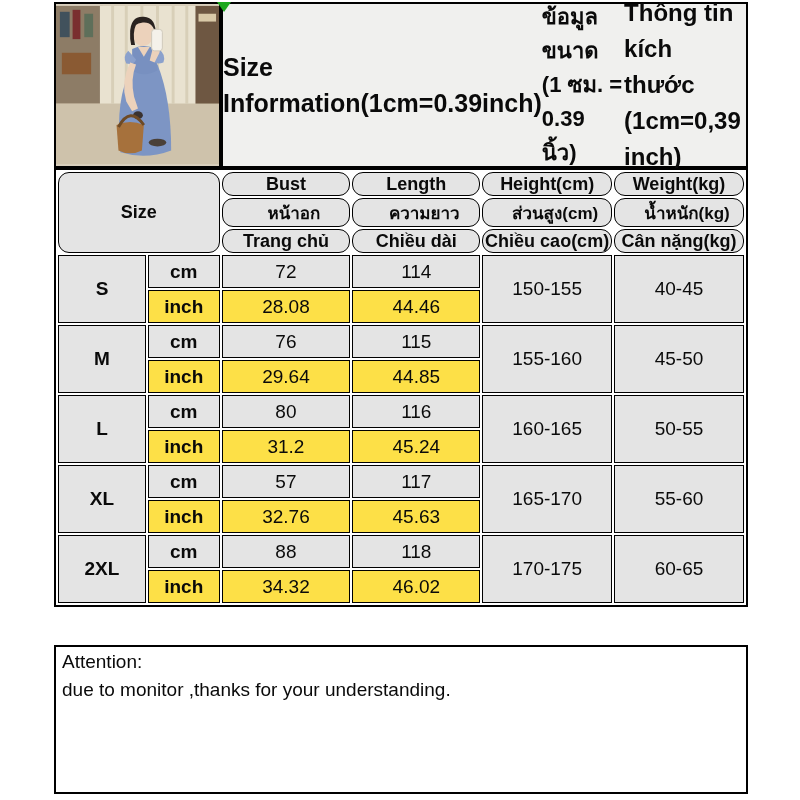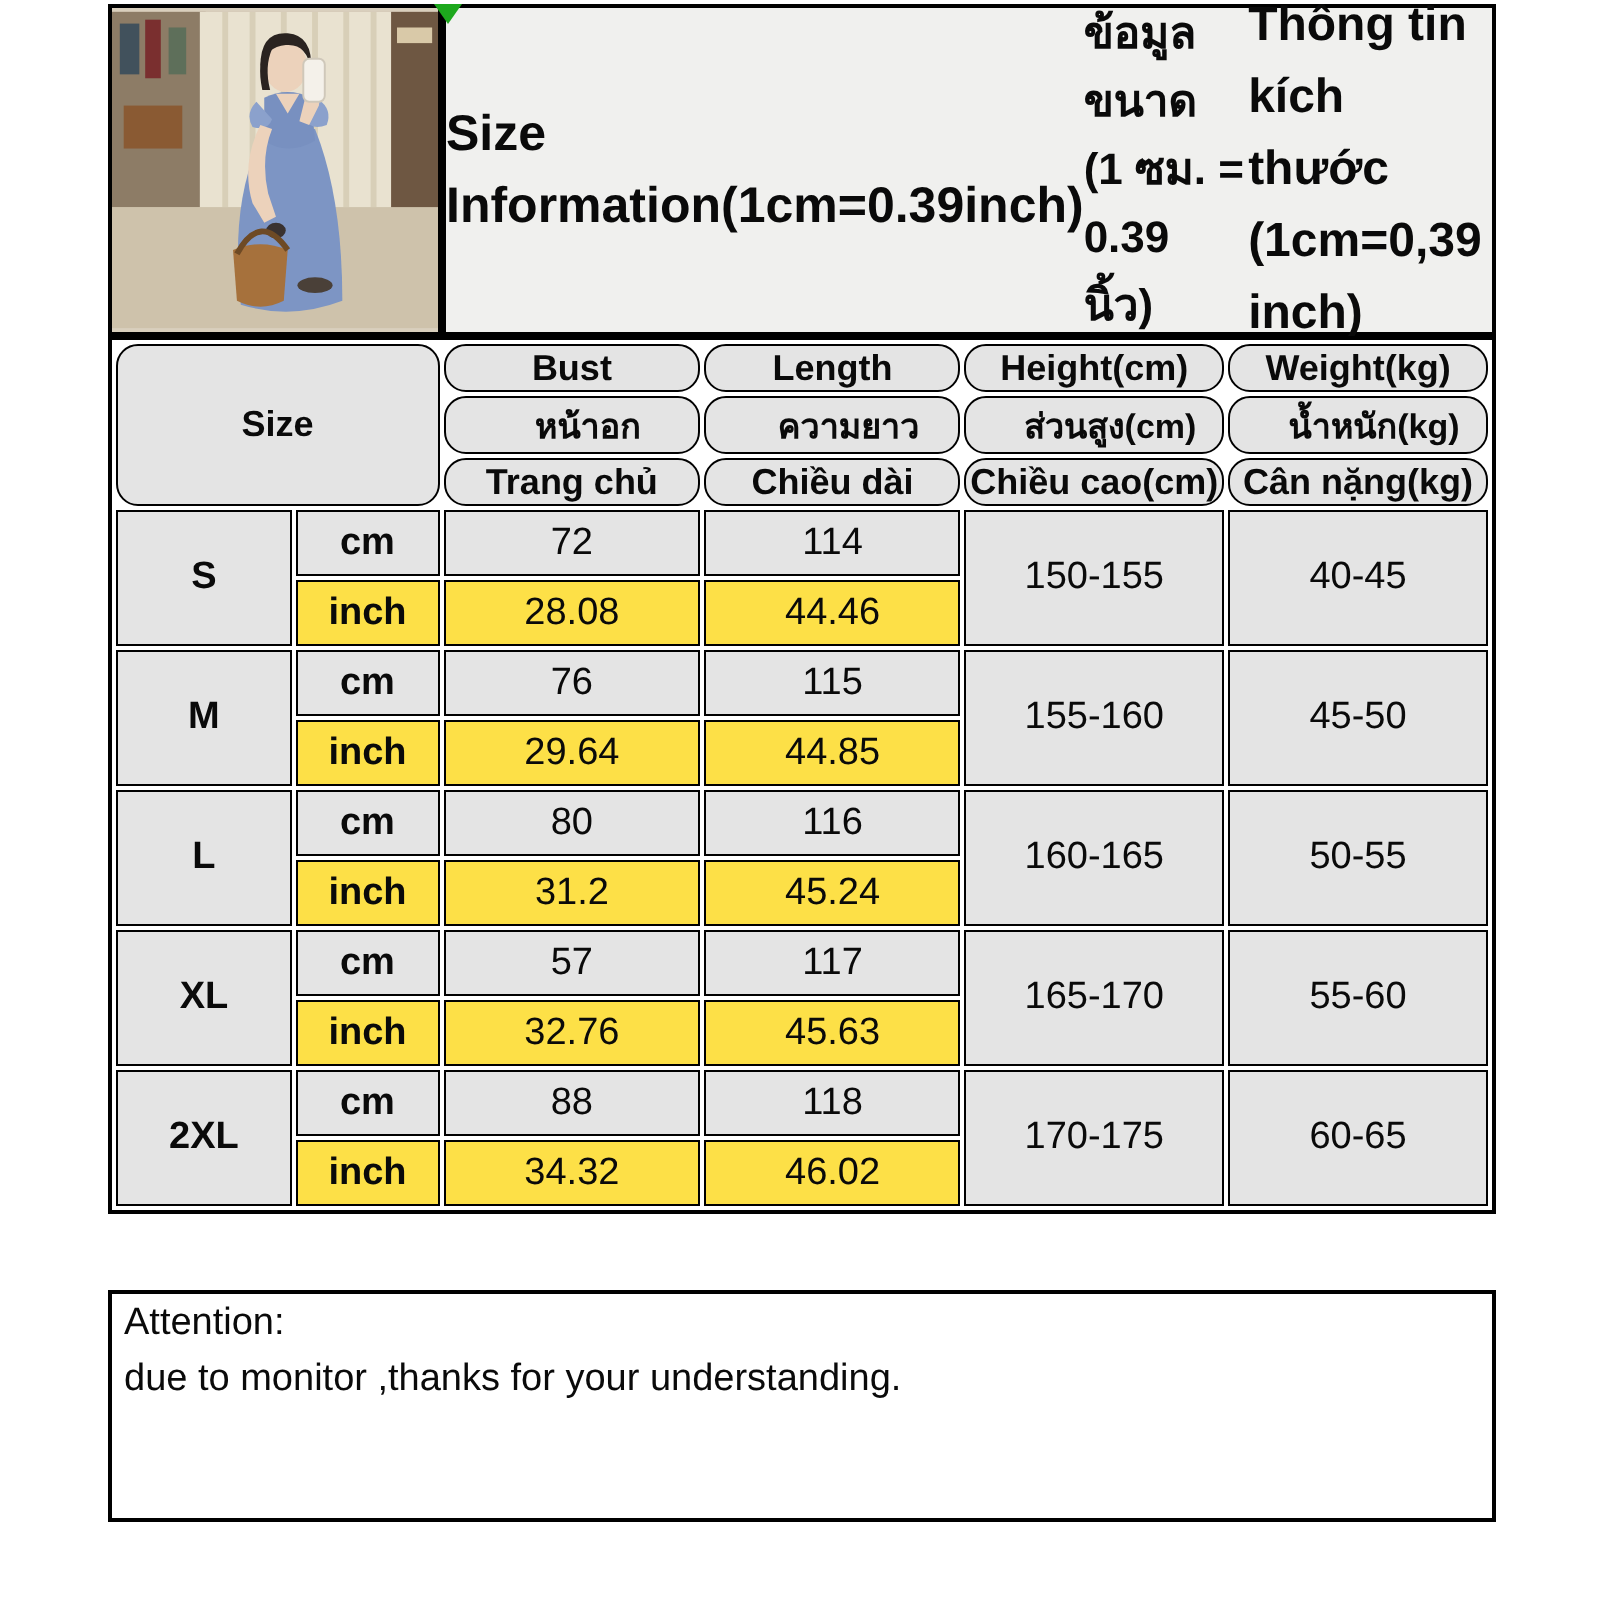--- a/index.html
+++ b/index.html
@@ -32,21 +32,21 @@
   tr.hdr td.th-lang{font-size:17px;padding-left:16px;}
   td.size-merged{background:var(--c-cell-gray);font-size:36px;font-weight:bold;}
   tr.data td{height:33px;font-size:19px;}
   td.lbl{background:var(--c-cell-gray);font-weight:bold;font-size:20px;}
   td.unit{font-weight:bold;font-size:18px;}
   tr.row-cm td{background:var(--c-cell-gray);}
   tr.row-inch td{background:#fde047;}
   td.span2{background:var(--c-cell-gray) !important;font-size:19px;}
 
   
-  .attention-box{position:absolute;left:54px;top:645px;width:694px;height:116px;border:2px solid var(--c-border);background:#ffffff;padding:1px 6px;font-size:19px;line-height:28px;}
+  .attention-box{position:absolute;left:54px;top:645px;width:694px;height:149px;border:2px solid var(--c-border);background:#ffffff;padding:1px 6px;font-size:19px;line-height:28px;}
 </style>
 </head>
 <body>
 
 <div class="photo-block">
   <svg viewBox="0 0 167 162">
 
     <rect x="0" y="0" width="167" height="110" fill="#b4a48d"></rect>
     <rect x="0" y="0" width="48" height="100" fill="#8d7c66"></rect>
     <rect x="4" y="6" width="10" height="26" fill="#41515c"></rect>

